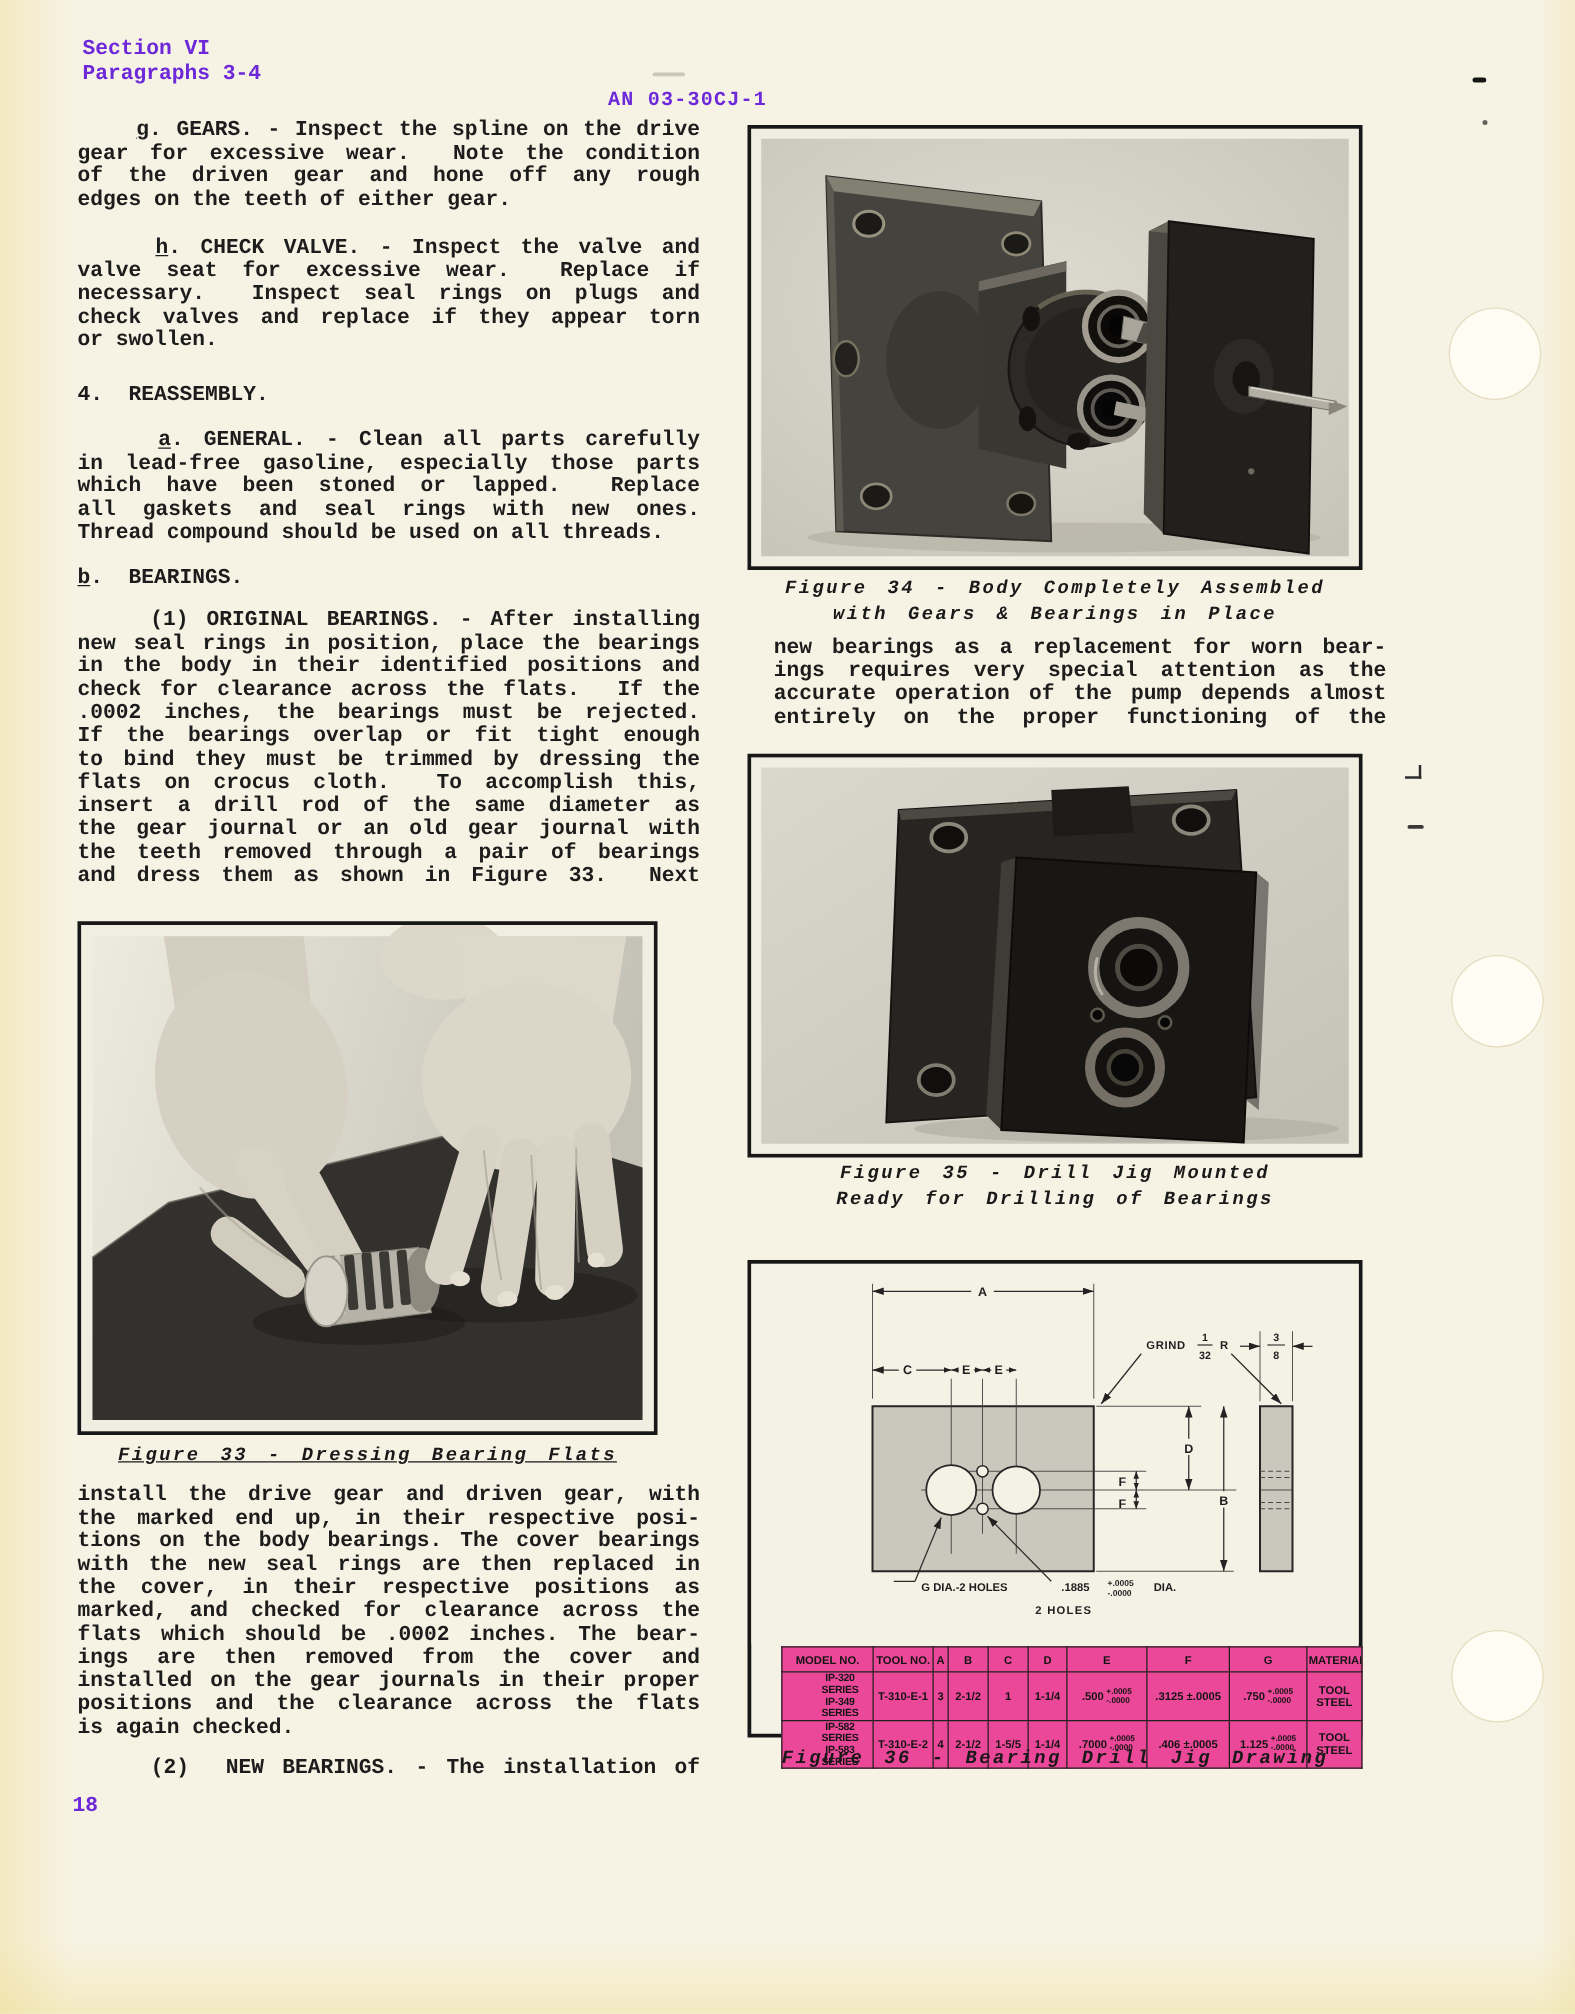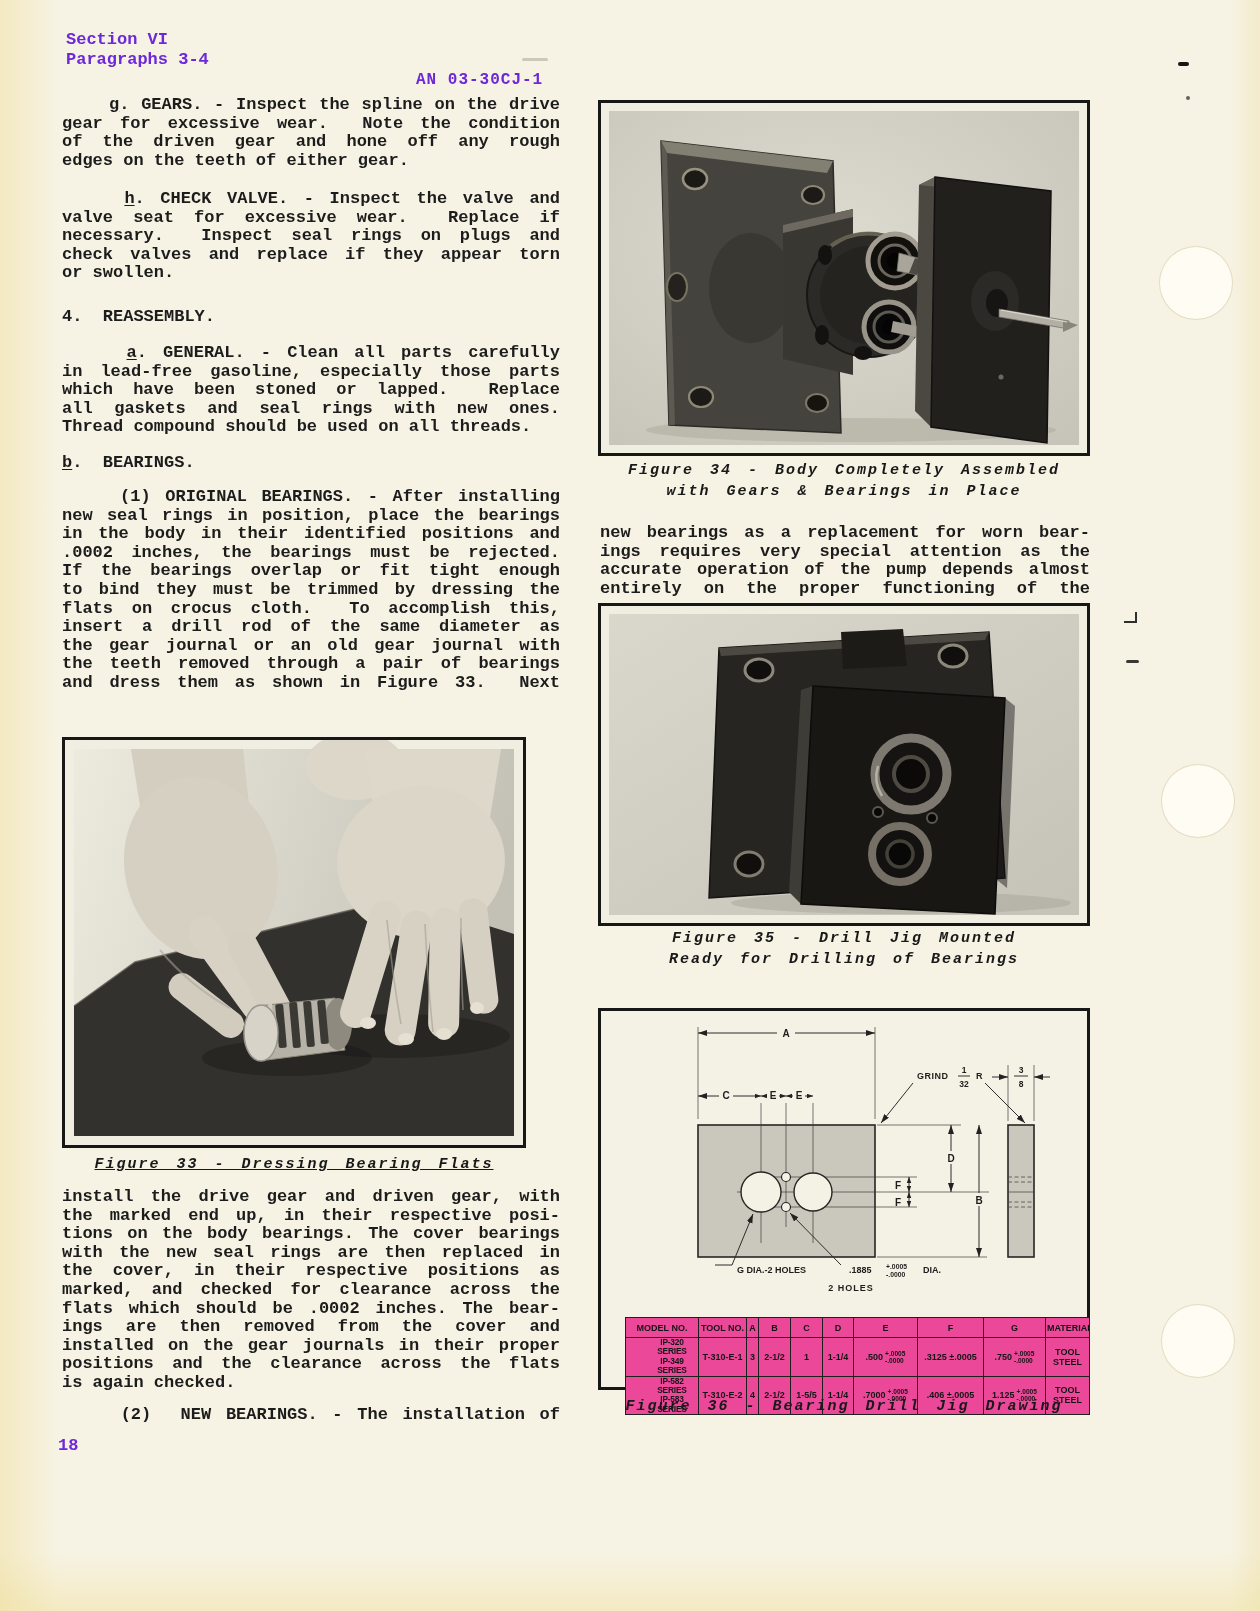--- a/index.html
+++ b/index.html
@@ -47,21 +47,21 @@
   .dl{stroke:#2c2c2c;stroke-width:1;fill:none;}
   .thin{stroke:#3c3c3c;stroke-width:0.7;fill:none;}
   .dash{stroke:#4a4a4a;stroke-width:0.8;stroke-dasharray:4,2.5;fill:none;}
   .corner-mark{position:absolute;width:11px;height:9px;border-right:2px solid #2e2e2e;border-bottom:2px solid #2e2e2e;}
 </style>
 </head>
 <body>
 
 <div class="hdr" style="left:66px;top:30px;">Section VI</div>
 <div class="hdr" style="left:66px;top:50px;">Paragraphs 3-4</div>
-<div class="hdr" style="left:416px;top:70px;width:300px;font-size:16px;letter-spacing:1px;">AN 03-30CJ-1</div>
+<div class="hdr" style="left:400px;top:70px;width:300px;text-align:center;font-size:16px;letter-spacing:1px;">AN 03-30CJ-1</div>
 <div class="abs" style="left:522px;top:58px;width:26px;height:3px;background:#8a8578;opacity:.4;border-radius:2px;"></div>
 
 <div class="txt" style="top:96px;">
     <div class="tl j">&nbsp;&nbsp;&nbsp;&nbsp;<u>g</u>. GEARS. - Inspect the spline on the drive</div>
     <div class="tl j">gear for excessive wear.&nbsp; Note the condition</div>
     <div class="tl j">of the driven gear and hone off any rough</div>
     <div class="tl">edges on the teeth of either gear.</div>
   </div>
 <div class="txt" style="top:190px;">
     <div class="tl j">&nbsp;&nbsp;&nbsp;&nbsp;<u>h</u>. CHECK VALVE. - Inspect the valve and</div>
@@ -80,20 +80,21 @@
     <div class="tl j">all gaskets and seal rings with new ones.</div>
     <div class="tl">Thread compound should be used on all threads.</div>
   </div>
 <div class="txt" style="top:454px;">
     <div class="tl"><u>b</u>.&nbsp; BEARINGS.</div>
   </div>
 <div class="txt" style="top:488px;">
     <div class="tl j">&nbsp;&nbsp;&nbsp;&nbsp;(1) ORIGINAL BEARINGS. - After installing</div>
     <div class="tl j">new seal rings in position, place the bearings</div>
     <div class="tl j">in the body in their identified positions and</div>
+    <div class="tl j">check for clearance across the flats.&nbsp; If the</div>
     <div class="tl j">.0002 inches, the bearings must be rejected.</div>
     <div class="tl j">If the bearings overlap or fit tight enough</div>
     <div class="tl j">to bind they must be trimmed by dressing the</div>
     <div class="tl j">flats on crocus cloth.&nbsp; To accomplish this,</div>
     <div class="tl j">insert a drill rod of the same diameter as</div>
     <div class="tl j">the gear journal or an old gear journal with</div>
     <div class="tl j">the teeth removed through a pair of bearings</div>
     <div class="tl j">and dress them as shown in Figure 33.&nbsp; Next</div>
   </div>
 
@@ -235,21 +236,21 @@
       <polygon points="462,217 477,222 462,229" fill="#89857b"></polygon>
       <line x1="400" y1="207" x2="466" y2="219" stroke="#dcd8cd" stroke-width="1.2"></line>
     </g>
   </svg>
 </div>
 <div class="figcap" style="left:598px;top:460px;width:492px;">
   <div>Figure 34 - Body Completely Assembled</div>
   <div>with Gears &amp; Bearings in Place</div>
 </div>
 
-<div class="rtxt" style="top:524px;">
+<div class="rtxt" style="top:510px;margin-left:19px;">
     <div class="tl j">new bearings as a replacement for worn bear-</div>
     <div class="tl j">ings requires very special attention as the</div>
     <div class="tl j">accurate operation of the pump depends almost</div>
     <div class="tl j">entirely on the proper functioning of the</div>
   </div>
 
 <div class="figbox" style="left:598px;top:603px;width:486px;height:317px;">
   <svg width="486" height="317" viewBox="0 0 486 317">
     <defs>
       <linearGradient id="g35" x1="0" y1="0" x2="1" y2="1">

